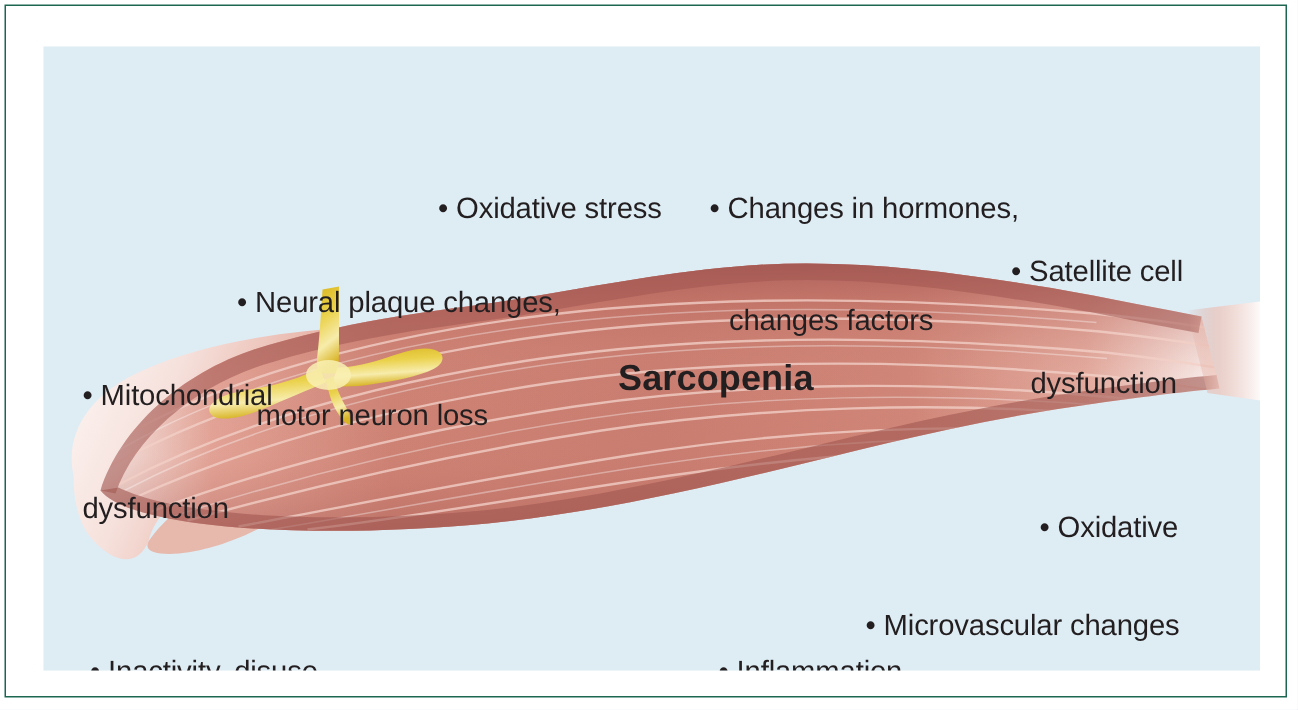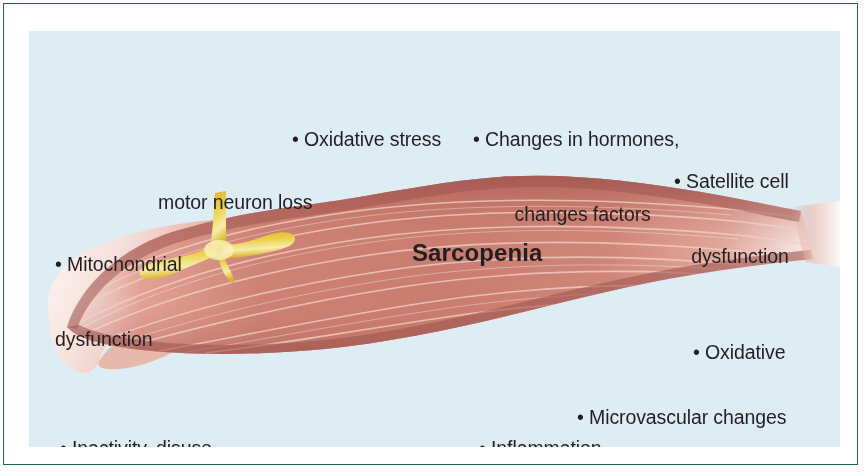--- a/index.html
+++ b/index.html
@@ -65,22 +65,22 @@
     position: absolute;
     color: #231f20;
     font-family: "Liberation Sans", sans-serif;
     font-weight: bold;
     font-size: 24px;
     letter-spacing: 0.1px;
     white-space: pre;
   }
   
   #callout-oxidative-stress   { left: 263px; top: 46px; }
-  #callout-hormones           { left: 444px; top: 46px; text-align: center; }
-  #callout-satellite-cell     { left: 645px; top: 88px; text-align: right; }
+  #callout-hormones           { left: 444px; top: 46px; }
+  #callout-satellite-cell     { left: 645px; top: 88px; }
   #callout-neural-plaque      { left: 129px; top: 109px; }
   #callout-mitochondrial      { left: 26px;  top: 171px; }
   #sarcopenia-label           { left: 383px; top: 208px; }
   #callout-apoptosis          { left: 664px; top: 259px; }
   #callout-microvascular      { left: 548px; top: 324px; }
   #callout-inflammation       { left: 450px; top: 355px; }
   #callout-inactivity         { left: 31px;  top: 355px; }
   #callout-protein-imbalance  { left: 211px; top: 387px; }
 </style>
 </head>
@@ -267,20 +267,21 @@
         <span class="callout-line">• Changes in hormones,</span>
         <span class="callout-line">changes factors</span>
       </div>
 
       <div class="callout indent-line" id="callout-satellite-cell">
         <span class="callout-line">• Satellite cell</span>
         <span class="callout-line">dysfunction</span>
       </div>
 
       <div class="callout indent-line" id="callout-neural-plaque">
+        <span class="callout-line">• Neural plaque changes,</span>
         <span class="callout-line">motor neuron loss</span>
       </div>
 
       <div class="callout" id="callout-mitochondrial">
         <span class="callout-line">• Mitochondrial</span>
         <span class="callout-line">dysfunction</span>
       </div>
 
       <div id="sarcopenia-label">Sarcopenia</div>
 

